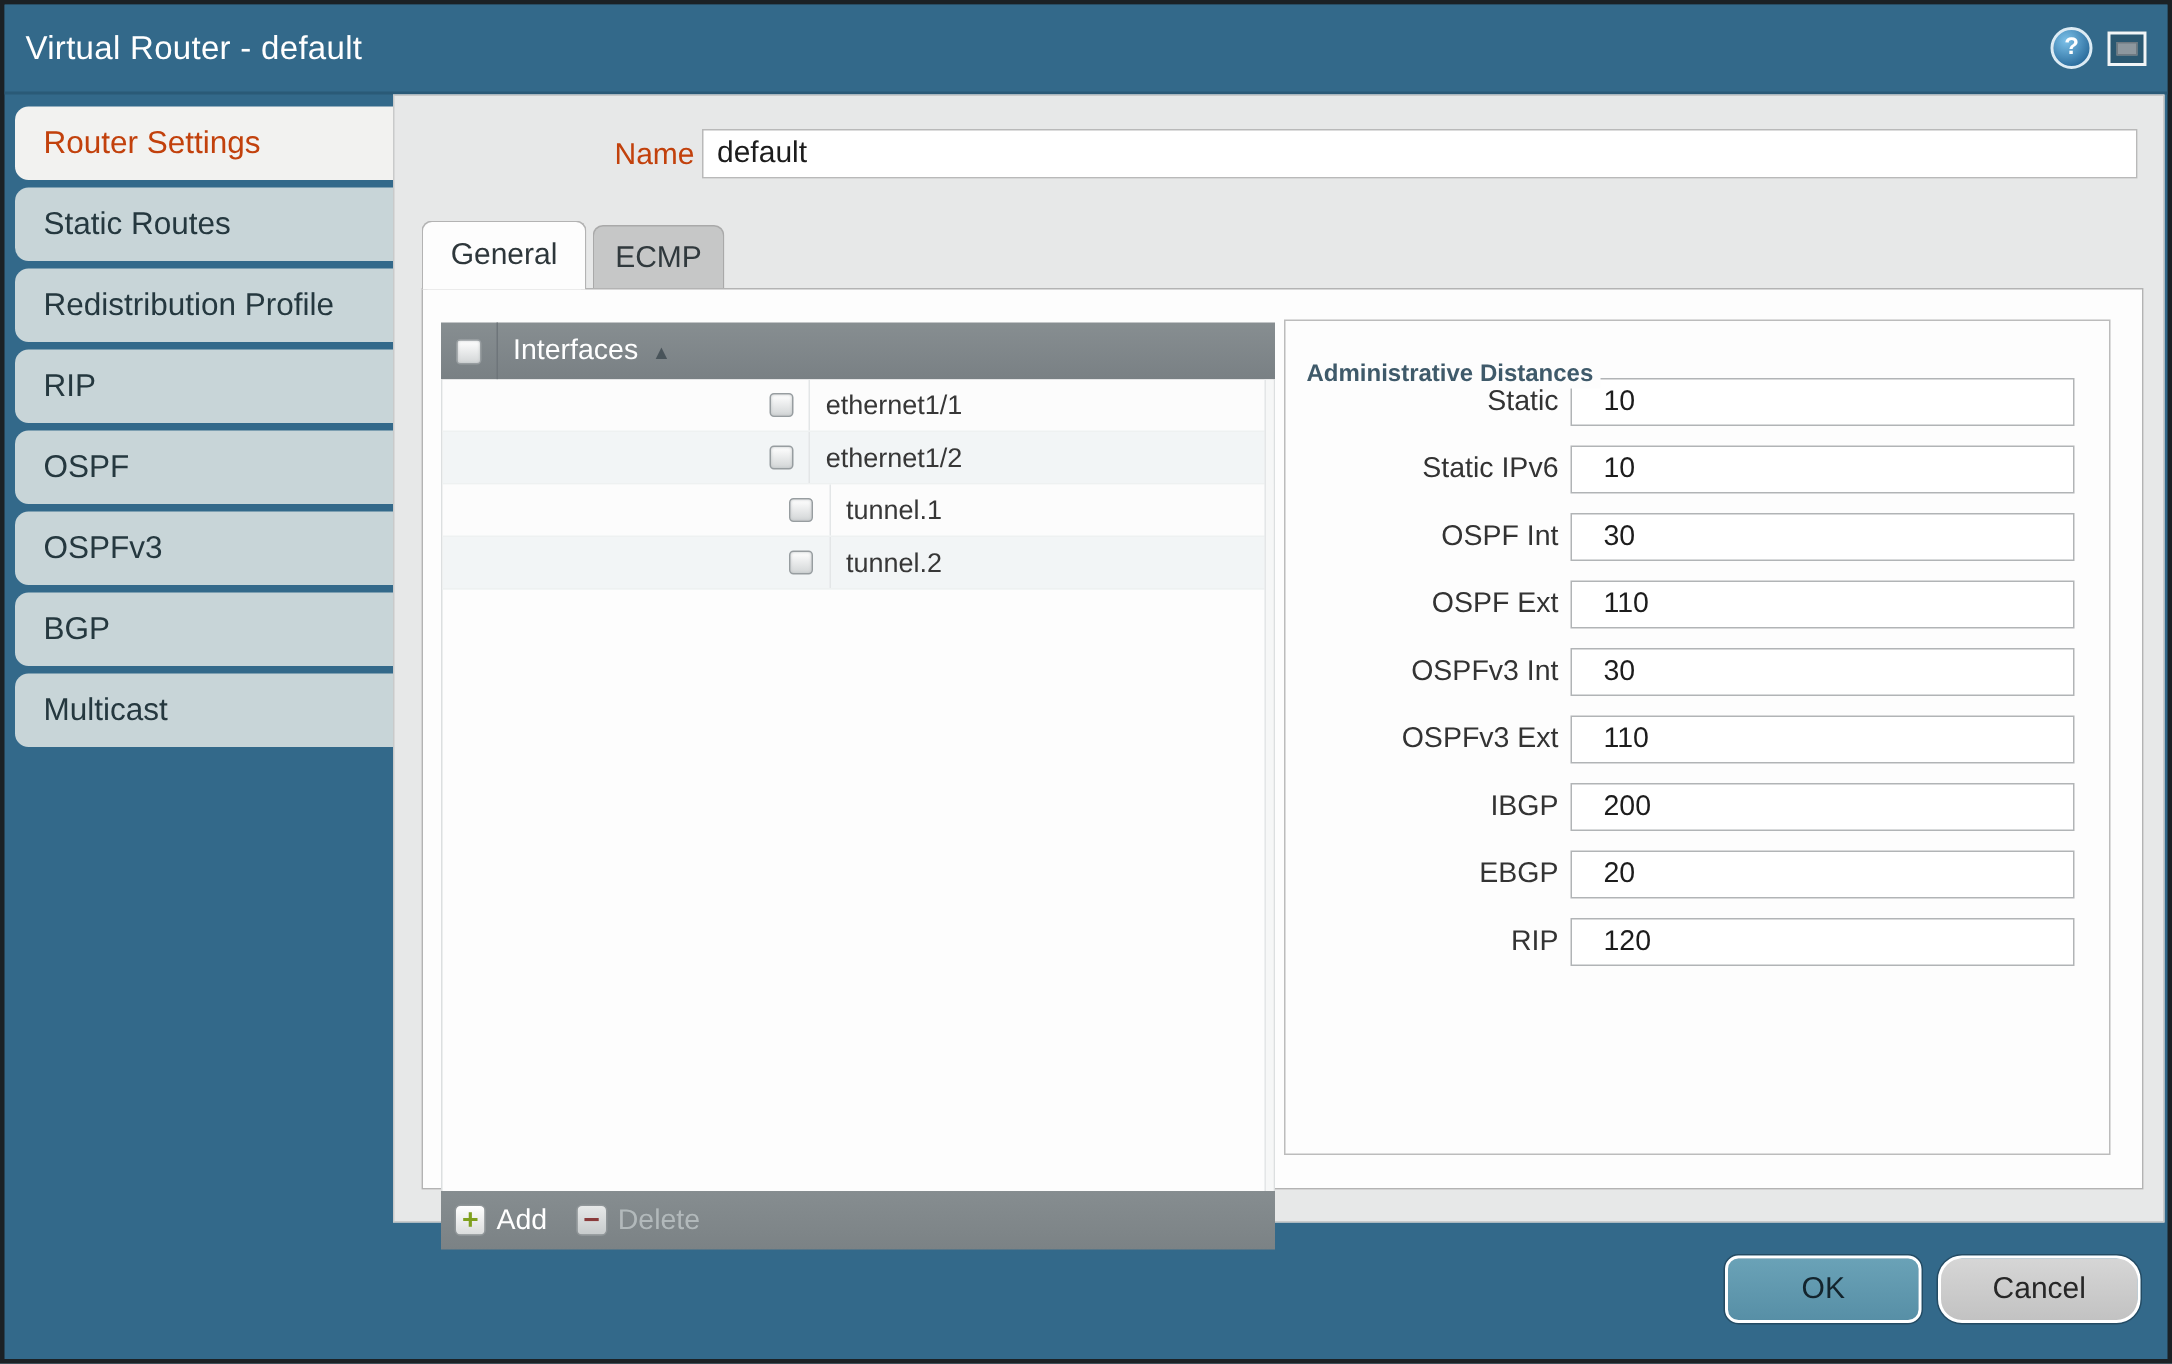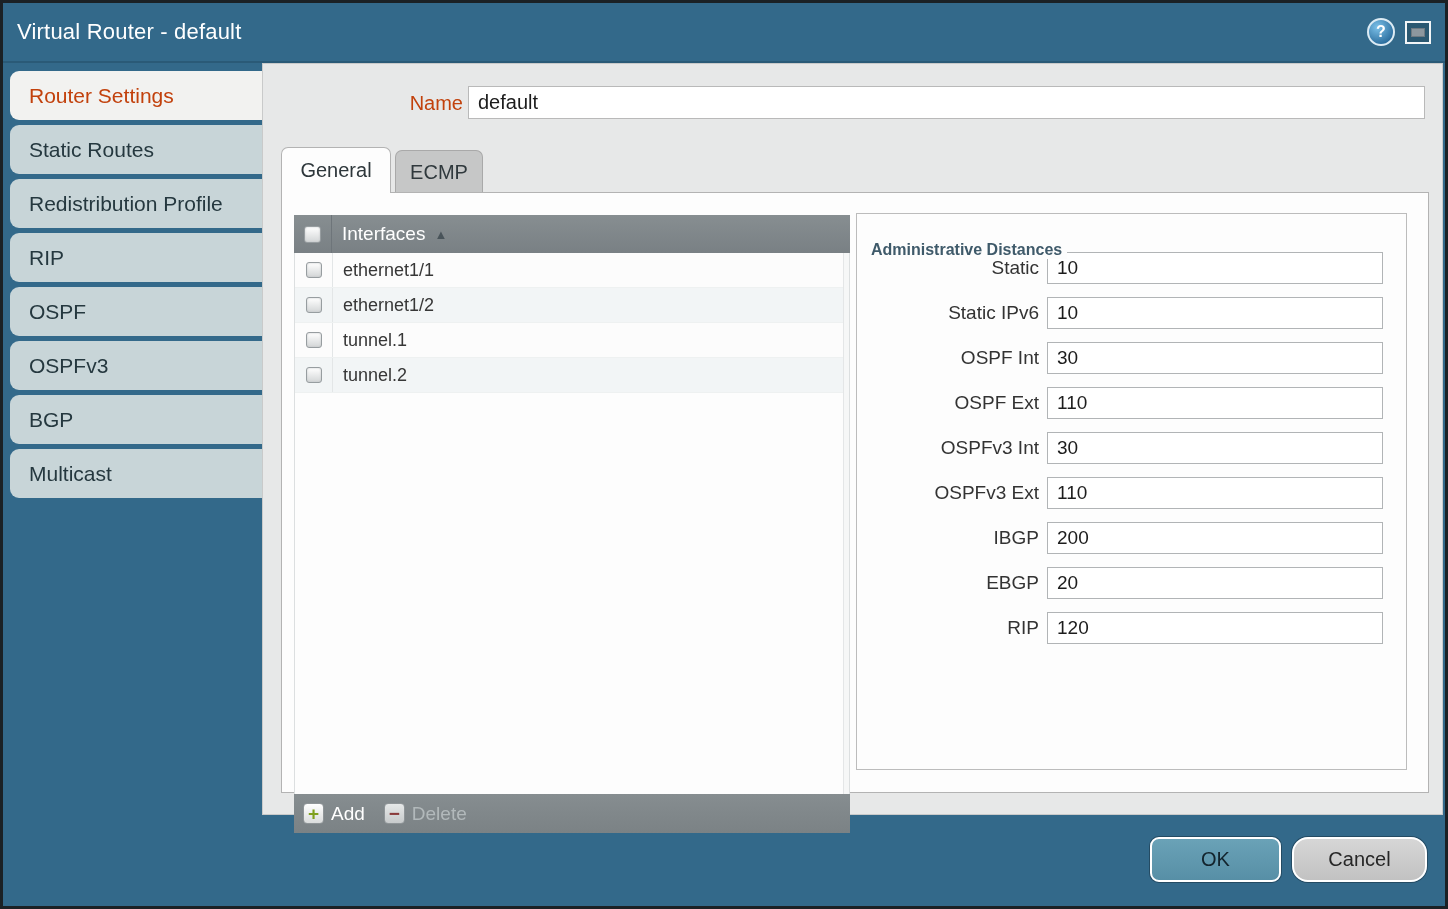--- a/index.html
+++ b/index.html
@@ -100,21 +100,21 @@
     position:absolute; left:0; top:38px; right:0; bottom:39px;
     background:#fdfdfd; border-left:1px solid #dcdfe0; border-right:1px solid #dcdfe0;
     overflow:hidden;
   }
   .scroll-track {
     position:absolute; right:0; top:0; bottom:0; width:6px;
     background:#f6f7f7; border-left:1px solid #e4e6e7;
   }
   .t-row {
     height:35px; display:flex; align-items:center;
-    border-bottom:1px solid #eef1f1; background:#fcfcfc; cursor:pointer;
+    border-bottom:1px solid #eef1f1; background:#fcfcfc; cursor:pointer;justify-content:center;
   }
   .t-row.alt { background:#f2f5f6; }
   .row-cb-cell {
     width:38px; height:100%; display:flex; align-items:center; justify-content:center;
     border-right:1px solid #e3e6e7;
   }
   .t-row .checkbox { width:16px; height:16px; }
   .row-label { margin-left:10px; font-size:18px; color:#373737; }
   .t-footer {
     position:absolute; left:0; bottom:0; right:0; height:39px;
@@ -144,21 +144,21 @@
     font-size:16px; font-weight:bold; color:#3f5a6a;margin-top:40px;
   }
   .ad-rows { padding-top:38px; }
   .ad-row { display:flex; align-items:center; margin-bottom:13px; }
   .ad-label {
     width:190px; text-align:right; padding-right:8px;
     font-size:19px; color:#333;
   }
   .ad-input {
     width:336px; height:32px; border:1px solid #b1b4b6; background:#fff;
-    font-size:19px; padding:0 9px; color:#1c1c1c;
+    font-size:19px; padding:0 21px; color:#1c1c1c;
     font-family:"Liberation Sans", sans-serif;
   }
 
   
   .dlg-btn {
     position:absolute; top:834px; height:45px; border-radius:9px;
     border:2px solid #ffffff; font-size:20px; cursor:pointer;
     display:flex; align-items:center; justify-content:center;
     box-shadow:0 0 0 1px rgba(15,30,40,.4);
     font-family:"Liberation Sans", sans-serif;

